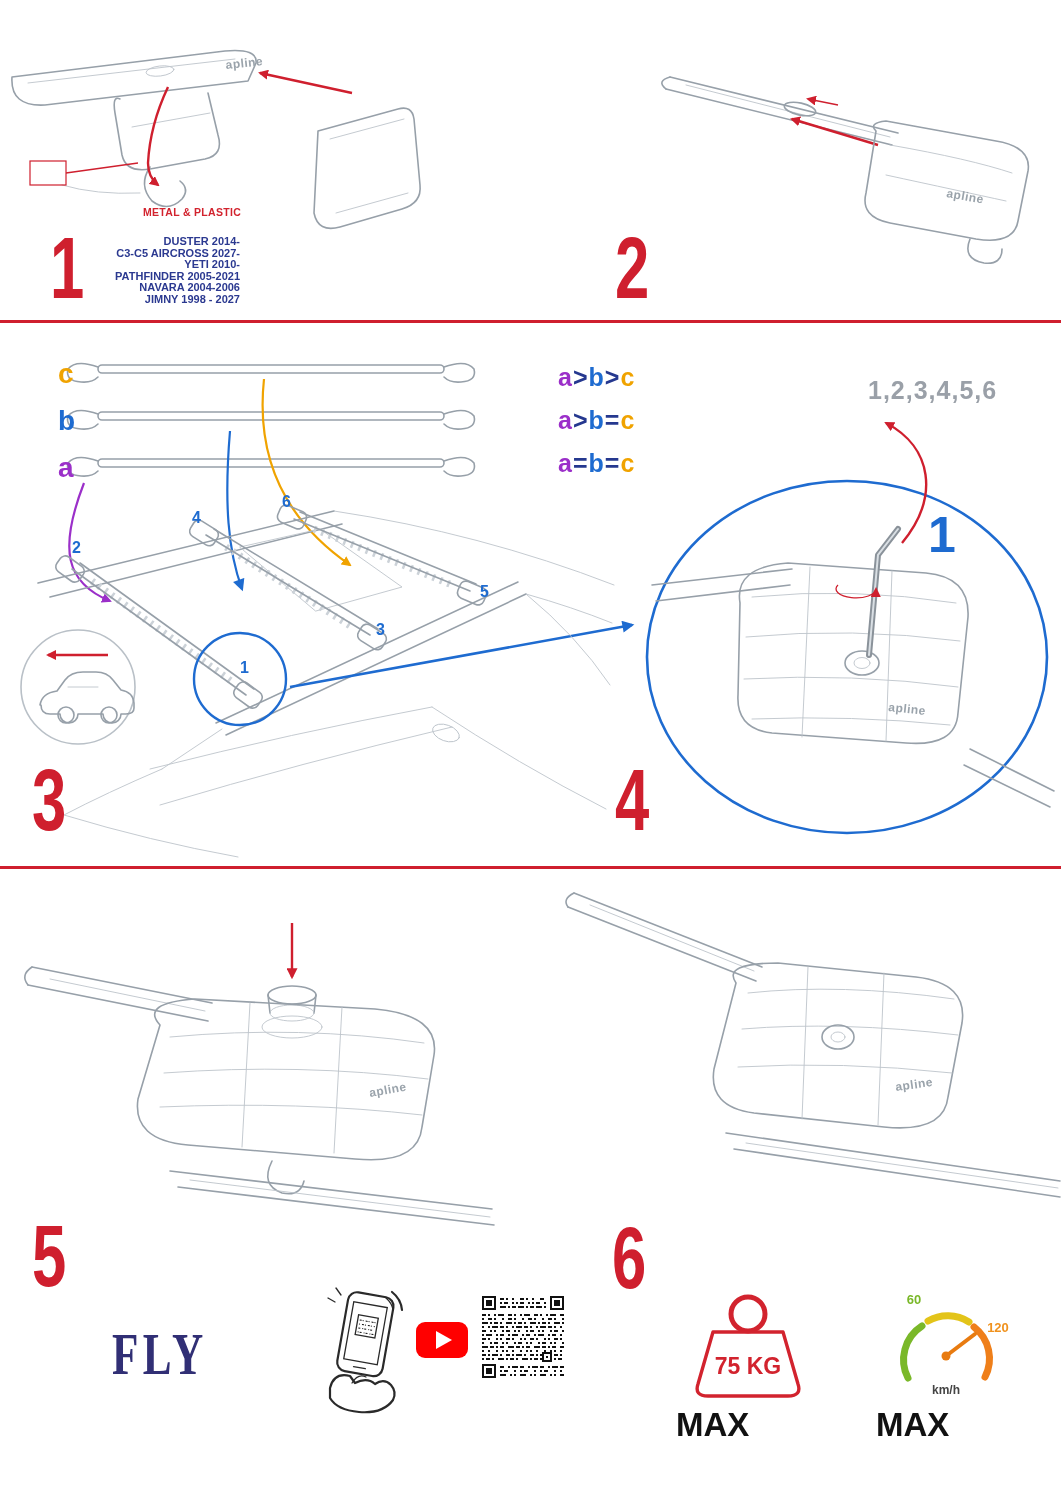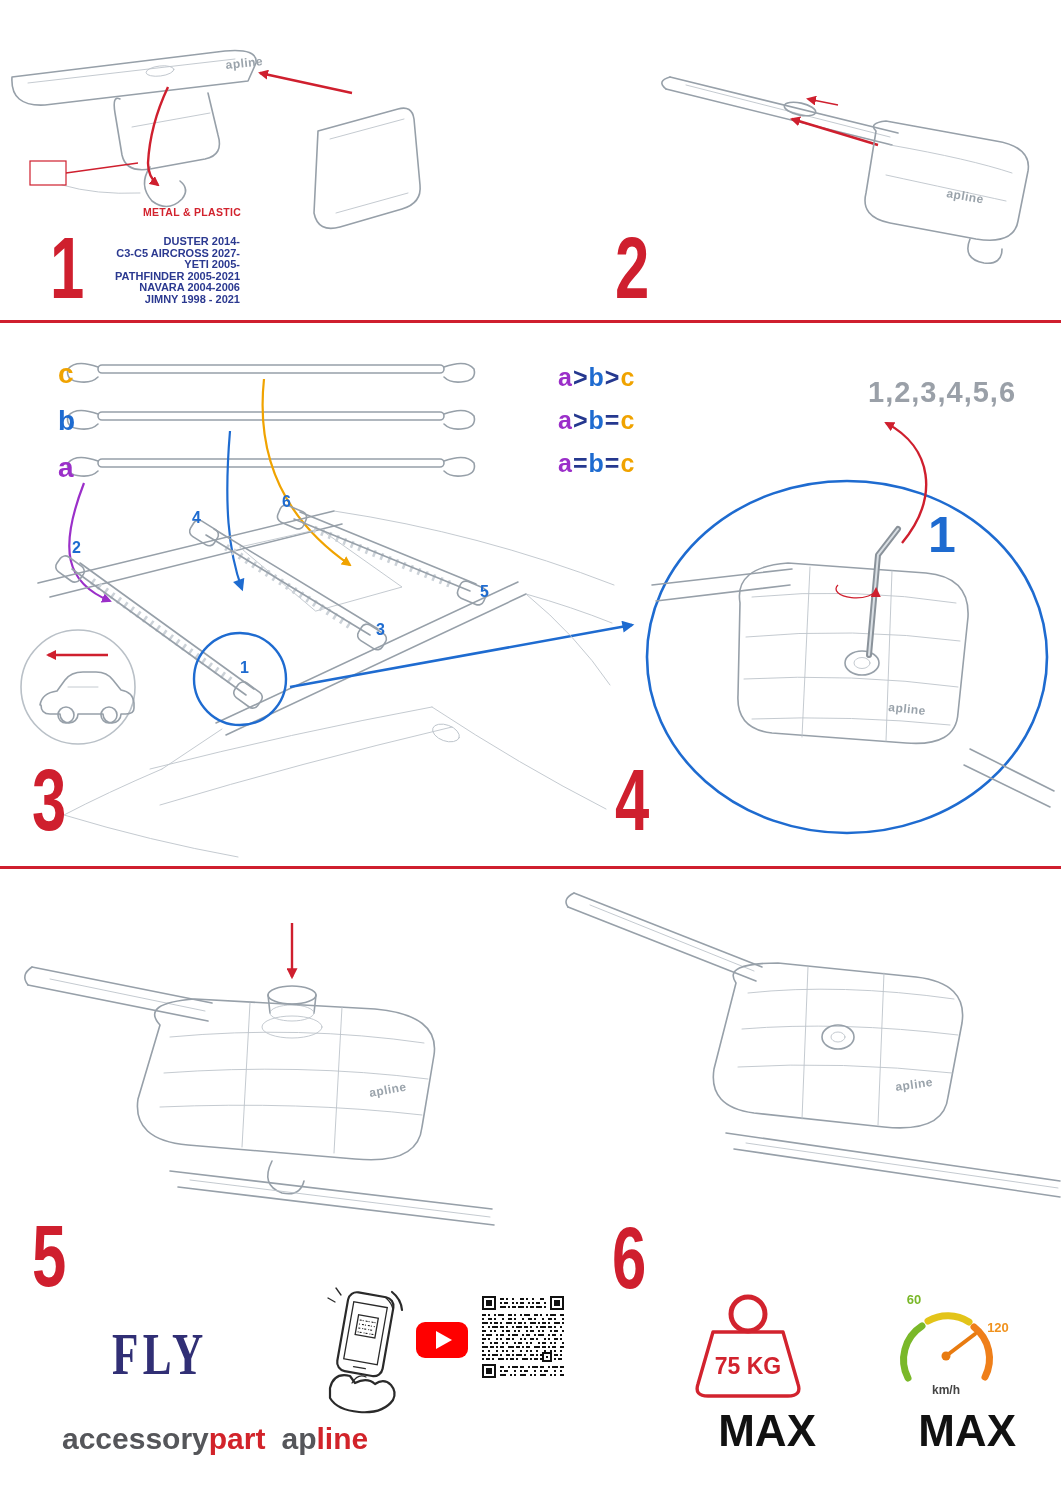--- a/index.html
+++ b/index.html
@@ -48,28 +48,28 @@
   .stepnum{position:absolute;color:#cf1f2e;font-weight:700;font-size:88px;line-height:.95;
            transform:scaleX(.7);transform-origin:0 0}
   .divider{position:absolute;left:0;width:1061px;height:3px;background:#cf1f2e}
   .material{position:absolute;left:112px;top:206px;width:160px;text-align:center;
             color:#d2232e;font-weight:700;font-size:10.5px;letter-spacing:.3px}
   .models{position:absolute;left:72px;top:236px;width:168px;text-align:right;
           color:#2b3990;font-weight:700;font-size:11px;line-height:11.5px}
   .legend{position:absolute;left:558px;top:356px;font-weight:700;font-size:25px}
   .legend .lrow{height:43px;display:flex;align-items:center;letter-spacing:1px}
   .cop{color:#25388f}
-  .seq{position:absolute;left:868px;top:376px;color:#9aa0a8;font-weight:700;font-size:29px;letter-spacing:1px}
+  .seq{position:absolute;left:868px;top:376px;color:#9aa0a8;font-weight:700;font-size:25px;letter-spacing:1px}
   .bignum1{position:absolute;left:928px;top:506px;color:#1e6bd0;font-weight:700;font-size:50px}
   .fly{position:absolute;left:112px;top:1320px;color:#312f75;font-family:"Liberation Serif",serif;
        font-weight:700;font-size:60px;letter-spacing:6px;transform:scaleX(.72);transform-origin:0 0}
   .brandline{position:absolute;left:62px;top:1422px;font-weight:700;font-size:30px;letter-spacing:0}
   .bgray{color:#55565a}.bred{color:#d2232a}
   .gap{display:inline-block;width:16px}
-  .maxlbl{position:absolute;width:140px;text-align:right;color:#111;font-weight:700;font-size:44px}
+  .maxlbl{position:absolute;width:140px;text-align:left;color:#111;font-weight:700;font-size:33px}
 </style>
 </head>
 <body>
 
 <div class="page">
 
   <svg class="abs" style="left:0;top:35px" width="440" height="200" viewBox="0 0 440 200">
     <defs>
       <marker id="a1r" viewBox="0 0 10 10" refX="8" refY="5" markerWidth="10" markerHeight="10" orient="auto-start-reverse" markerUnits="userSpaceOnUse">
           <path d="M0 0L10 5L0 10Z" fill="#cf1f2e"></path>
@@ -92,24 +92,24 @@
 
     <line class="red-ln" x1="352" y1="58" x2="260" y2="38" marker-end="url(#a1r)"></line>
     <path class="red-ln" d="M168 52 Q150 90 148 128 Q148 142 158 150" marker-end="url(#a1r)"></path>
     <rect class="red-box" x="30" y="126" width="36" height="24"></rect>
     <line class="red-thin" x1="66" y1="138" x2="138" y2="128"></line>
   </svg>
   <div class="material">METAL &amp; PLASTIC</div>
   <div class="models">
     <div>DUSTER 2014-</div>
     <div>C3-C5 AIRCROSS 2027-</div>
-    <div>YETI 2005-</div>
+    <div>YETI 2010-</div>
     <div>PATHFINDER 2005-2021</div>
     <div>NAVARA 2004-2006</div>
-    <div>JIMNY 1998 - 2021</div>
+    <div>JIMNY 1998 - 2027</div>
   </div>
   <div class="stepnum" style="left:50px;top:226px">1</div>
 
   <svg class="abs" style="left:640px;top:45px" width="421" height="225" viewBox="0 0 421 225">
     <defs>
       <marker id="a2r" viewBox="0 0 10 10" refX="8" refY="5" markerWidth="10" markerHeight="10" orient="auto-start-reverse" markerUnits="userSpaceOnUse">
           <path d="M0 0L10 5L0 10Z" fill="#cf1f2e"></path>
         </marker>
     </defs>
 
@@ -342,21 +342,20 @@
     <ellipse class="lnd" cx="298" cy="162" rx="7" ry="5"></ellipse>
 
     <path class="ln" d="M186 258 L520 306"></path>
     <path class="ln" d="M194 274 L520 322"></path>
     <path class="lnd" d="M206 268 L518 313"></path>
     <text class="mark" x="356" y="216" font-size="13" transform="rotate(-8 356 216)">apline</text>
   </svg>
   <div class="stepnum" style="left:612px;top:1216px">6</div>
 
   <div class="fly">FLY</div>
-  <div class="brandline"><span class="bgray">accessory</span><span class="bred">part</span><span class="gap"></span><span class="bgray">ap</span><span class="bred">line</span></div>
 
   <svg class="abs" style="left:318px;top:1286px" width="92" height="126" viewBox="0 0 92 126">
     <g transform="rotate(10 46 50)">
       <rect class="ph" x="24" y="8" width="46" height="80" rx="9"></rect>
       <rect class="phd" x="30" y="18" width="34" height="58"></rect>
       <rect class="phd" x="37" y="30" width="20" height="20"></rect>
       <line class="q" x1="39" y1="35" x2="55" y2="35" stroke-dasharray="2 1 1 2"></line>
       <line class="q" x1="39" y1="39" x2="55" y2="39" stroke-dasharray="1 2 2 1"></line>
       <line class="q" x1="39" y1="43" x2="55" y2="43" stroke-dasharray="2 2 1 1"></line>
       <line class="q" x1="39" y1="47" x2="55" y2="47" stroke-dasharray="1 1 2 2"></line>

